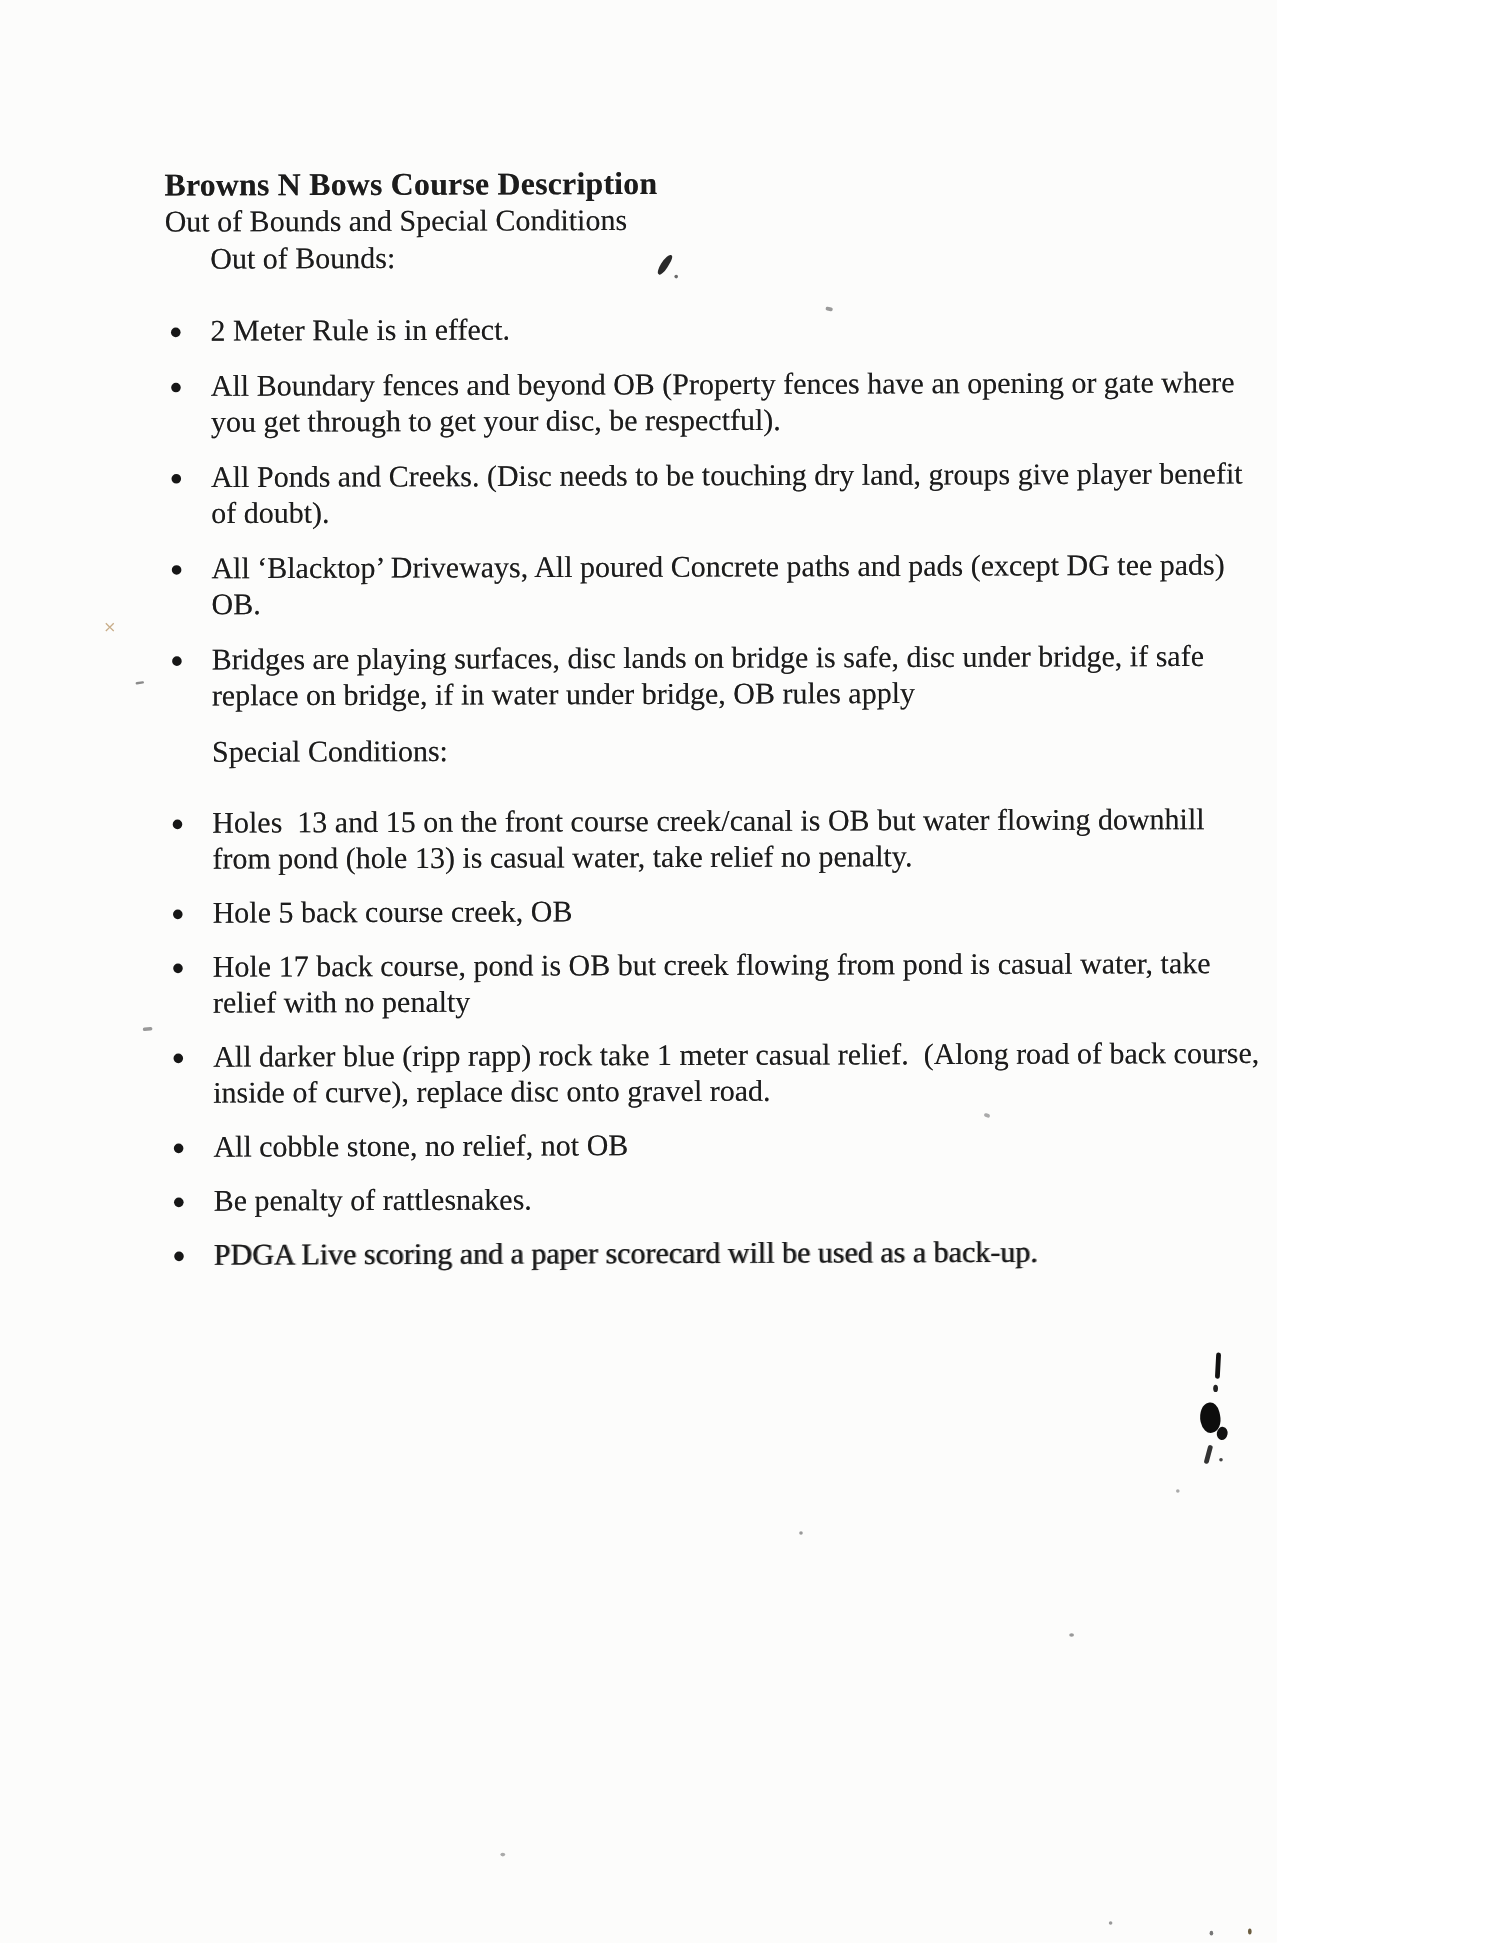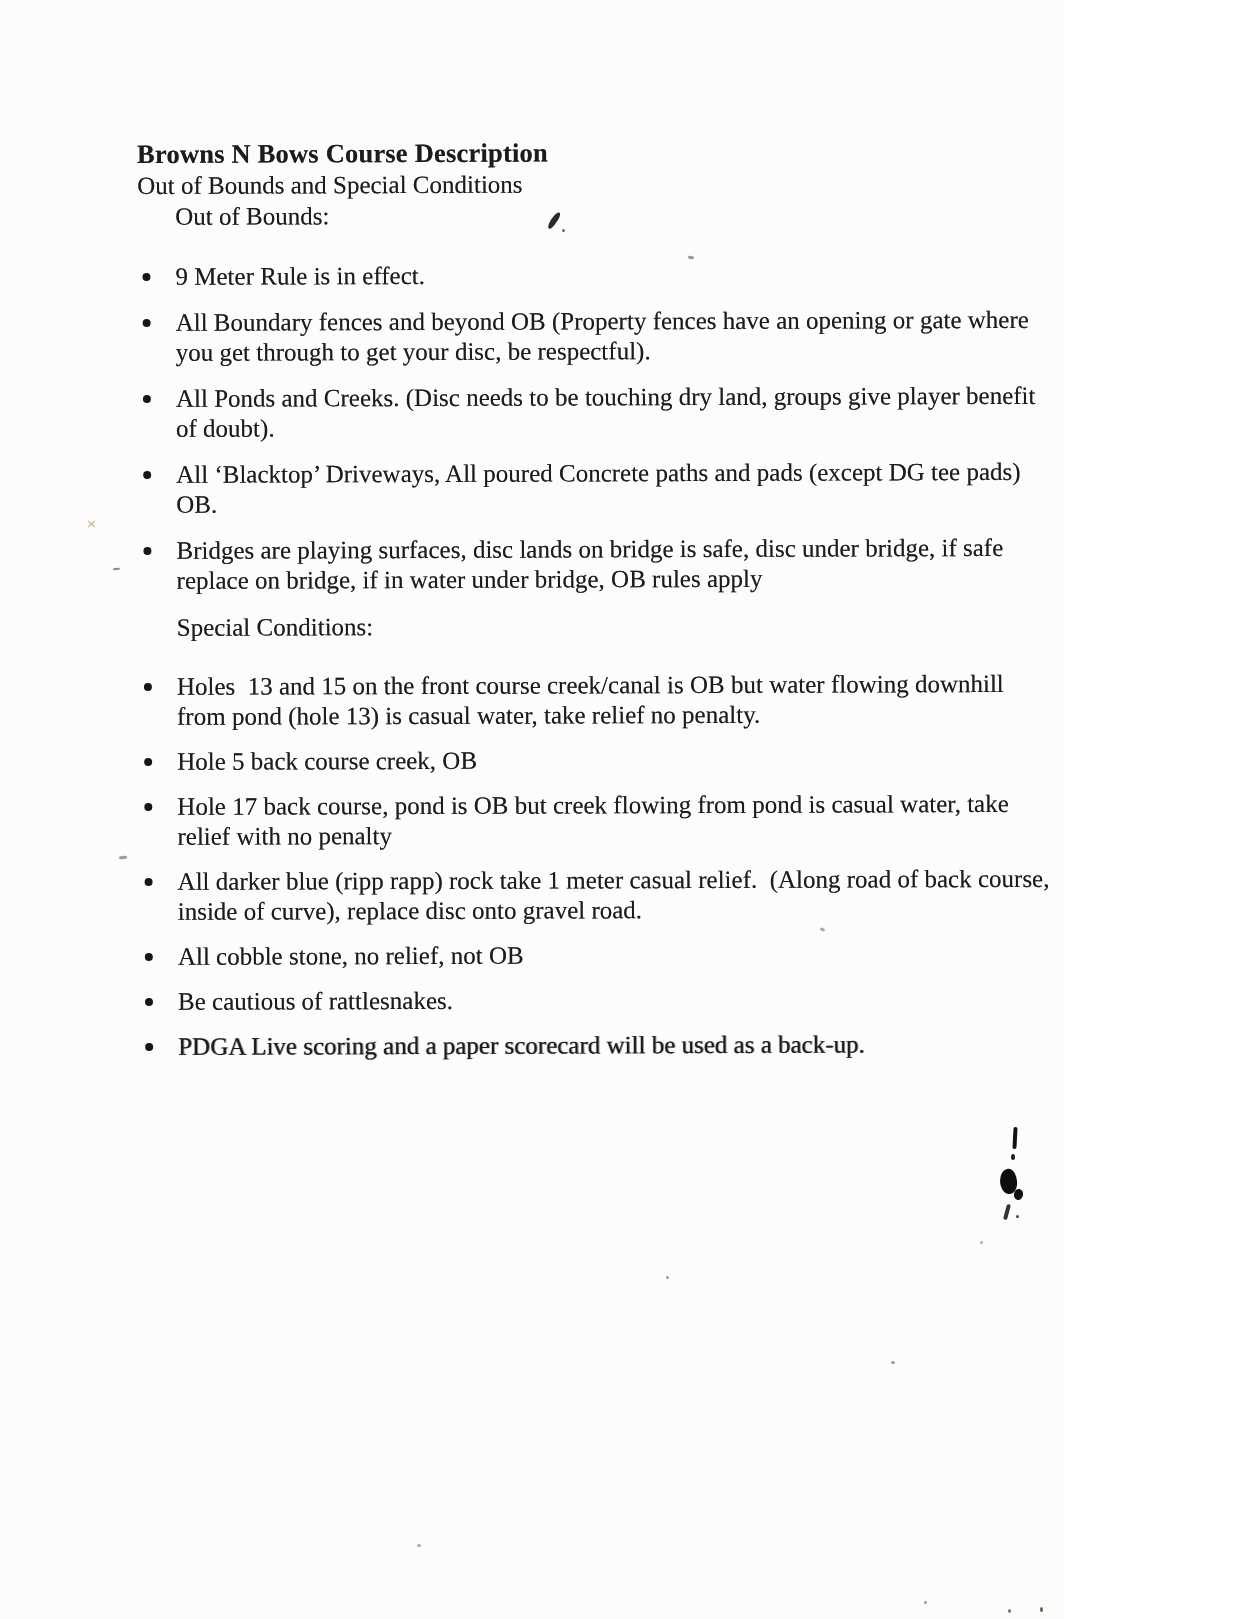--- a/index.html
+++ b/index.html
@@ -72,21 +72,21 @@
   <div class="content">
 
     <div class="doc-title">Browns N Bows Course Description</div>
     <div class="doc-subtitle">Out of Bounds and Special Conditions</div>
 
     <div class="section-heading heading-1">Out of Bounds:</div>
 
     <ul class="bullets bullets-1">
       <li>
         <span class="bullet-dot"></span>
-        <span class="li-text">9 Meter Rule is in effect.</span>
+        <span class="li-text">2 Meter Rule is in effect.</span>
       </li>
       <li>
         <span class="bullet-dot"></span>
         <span class="li-text">All Boundary fences and beyond OB (Property fences have an opening or gate where you get through to get your disc, be respectful).</span>
       </li>
       <li>
         <span class="bullet-dot"></span>
         <span class="li-text">All Ponds and Creeks. (Disc needs to be touching dry land, groups give player benefit of doubt).</span>
       </li>
       <li>
@@ -117,21 +117,21 @@
       <li>
         <span class="bullet-dot"></span>
         <span class="li-text">All darker blue (ripp rapp) rock take 1 meter casual relief.  (Along road of back course, inside of curve), replace disc onto gravel road.</span>
       </li>
       <li>
         <span class="bullet-dot"></span>
         <span class="li-text">All cobble stone, no relief, not OB</span>
       </li>
       <li>
         <span class="bullet-dot"></span>
-        <span class="li-text">Be cautious of rattlesnakes.</span>
+        <span class="li-text">Be penalty of rattlesnakes.</span>
       </li>
       <li class="smudge">
         <span class="bullet-dot"></span>
         <span class="li-text">PDGA Live scoring and a paper scorecard will be used as a back-up.</span>
       </li>
     </ul>
 
   </div>
 
   <div class="mark rot" style="left:551px; top:211px; width:6px; height:19px; background:#2a2a2a; border-radius:60% 40% 50% 50%; transform:rotate(32deg);"></div>

